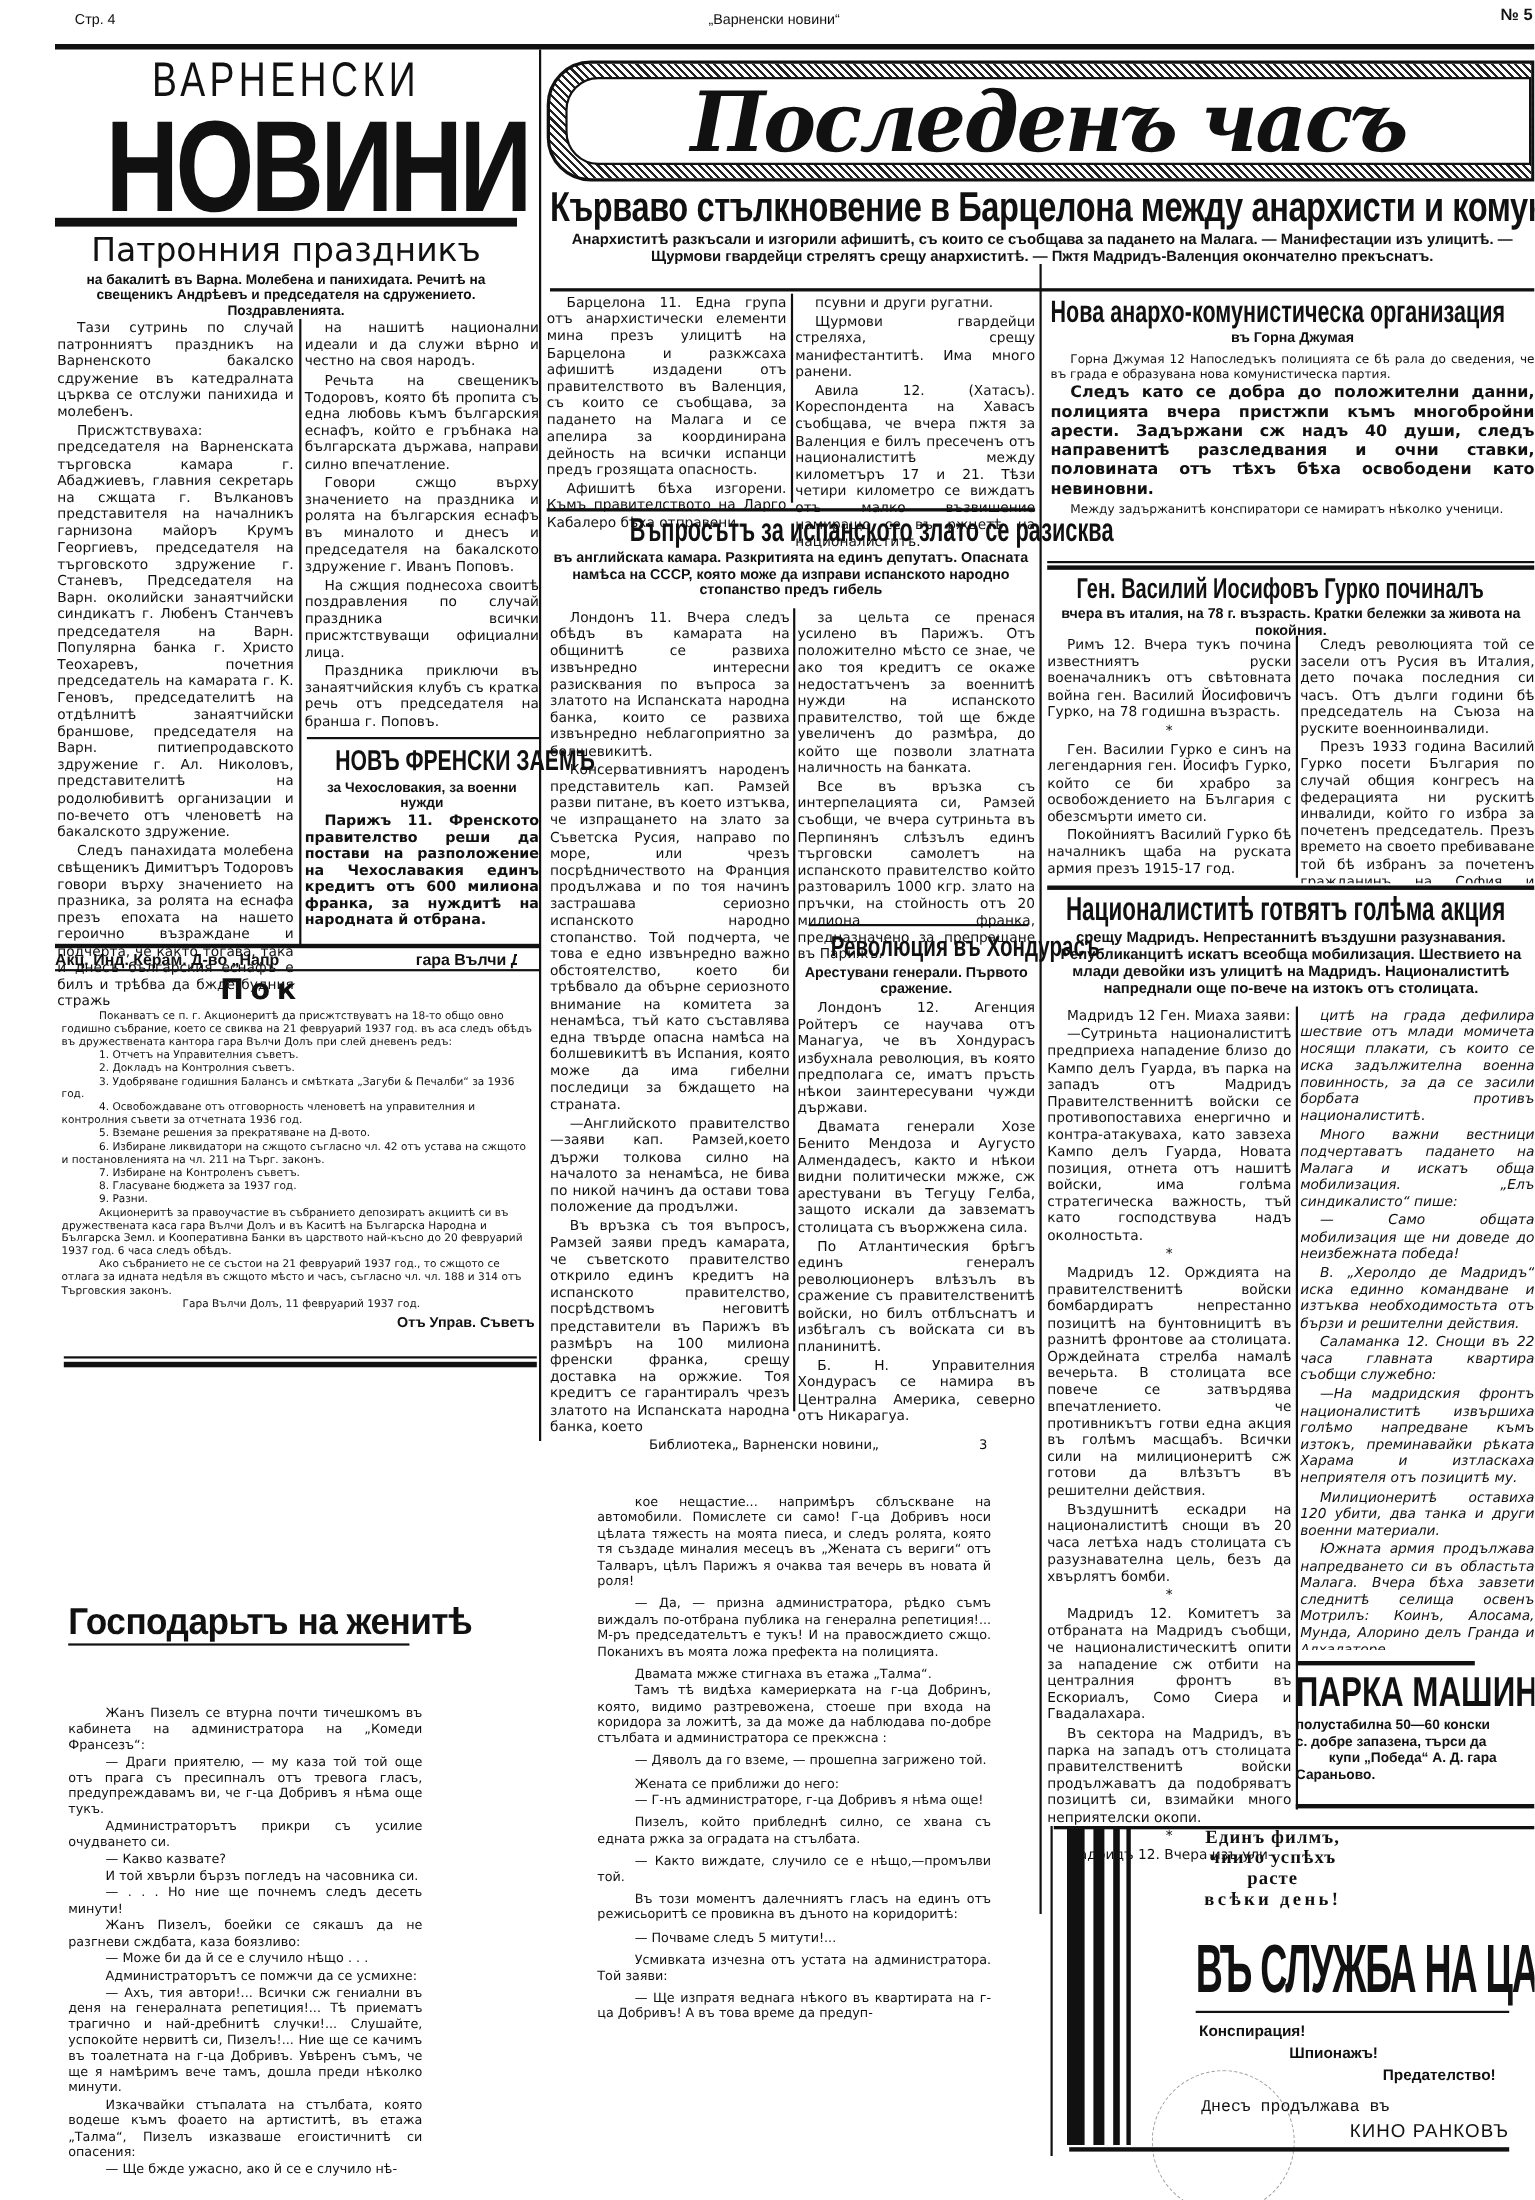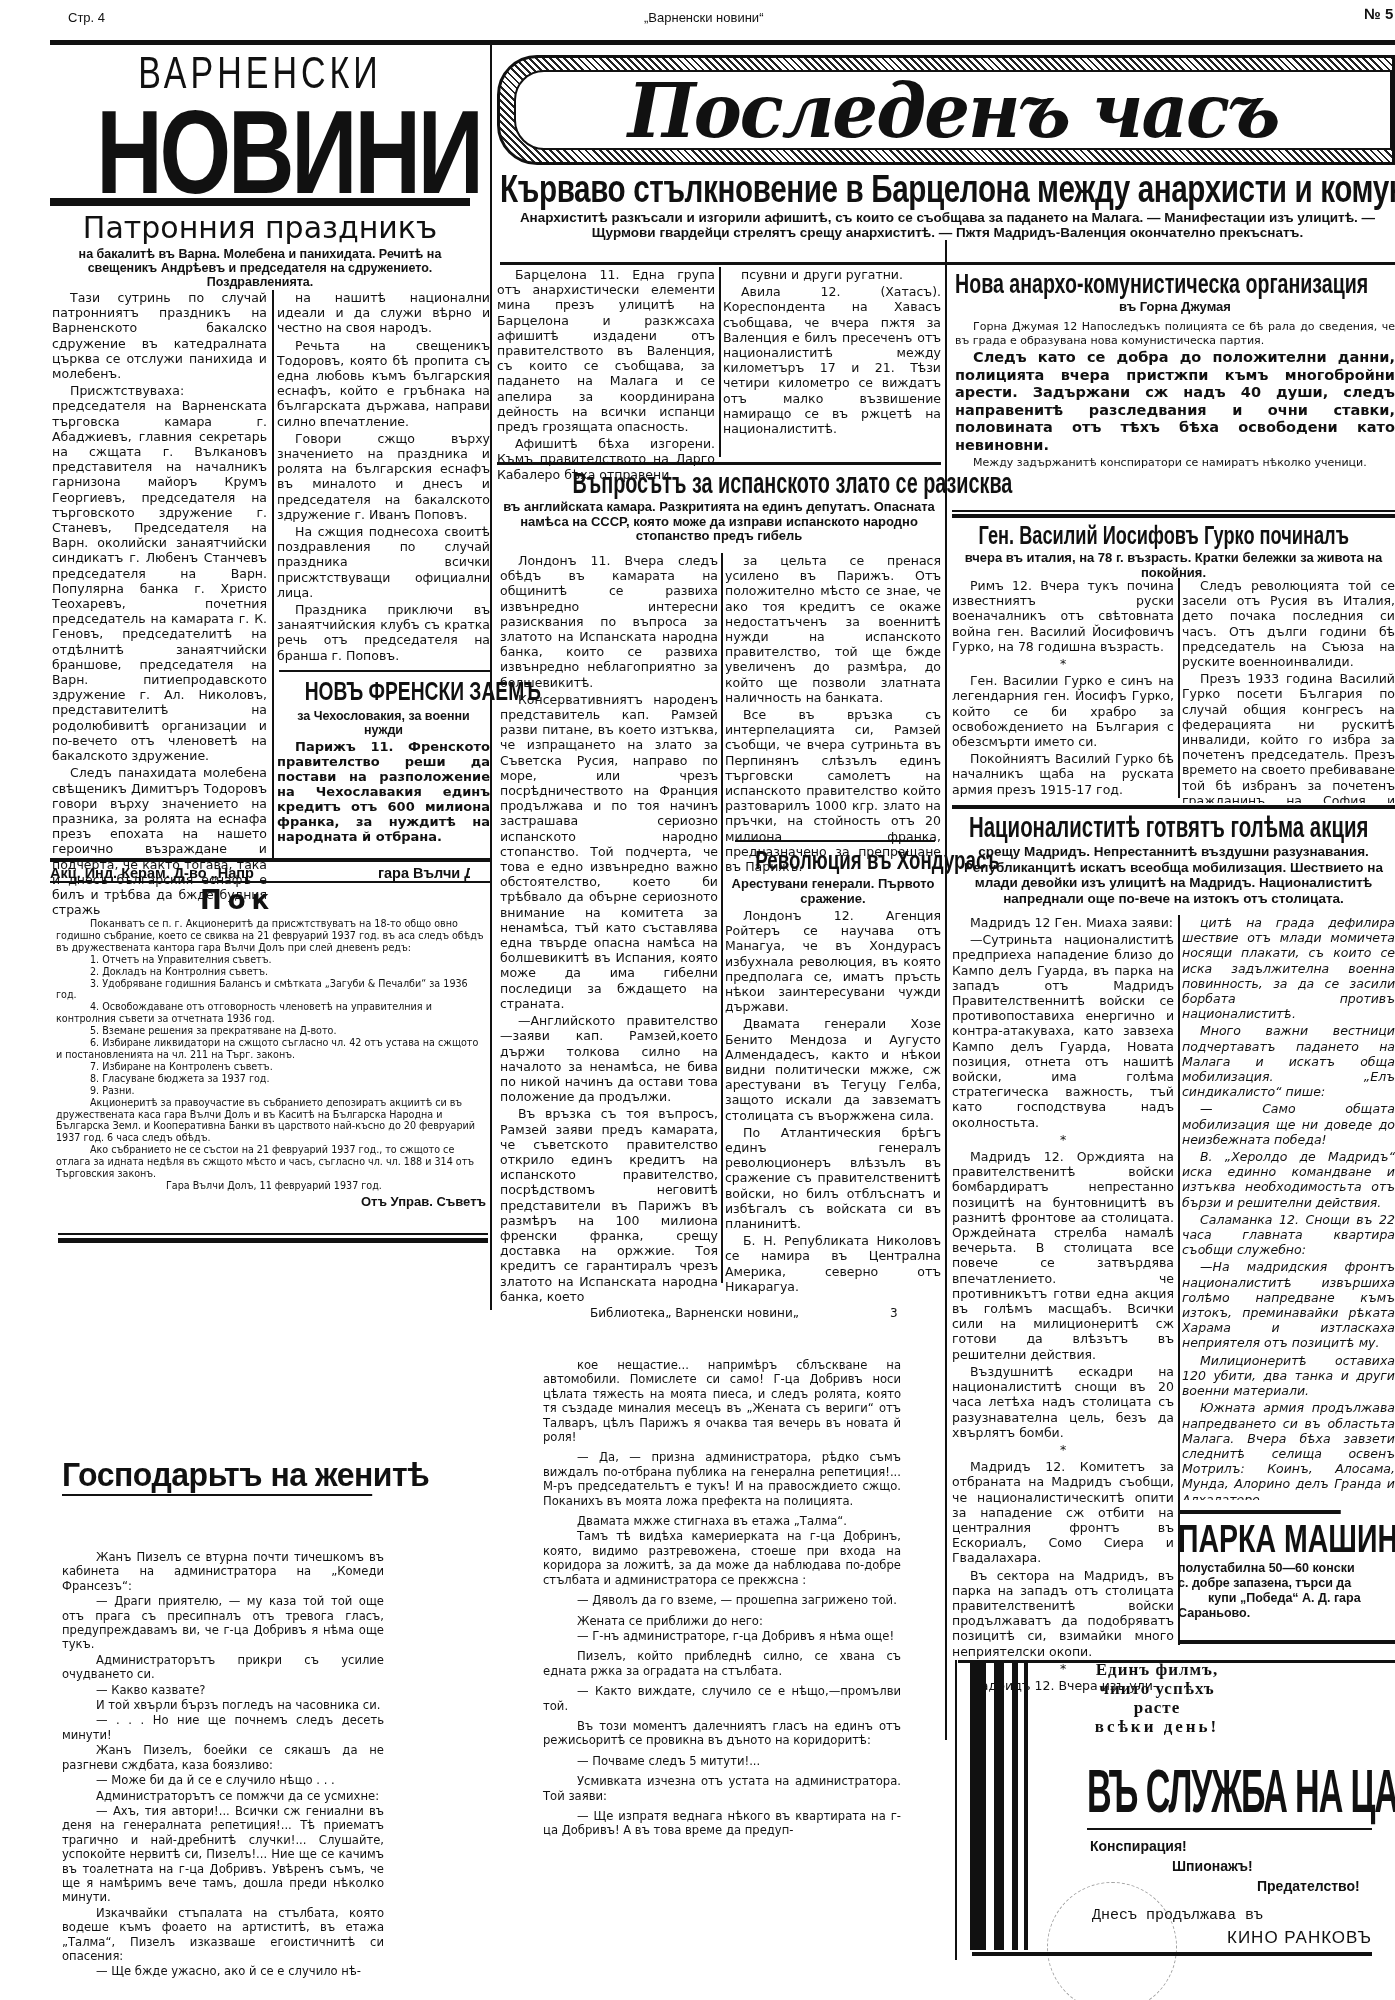--- a/index.html
+++ b/index.html
@@ -147,20 +147,21 @@
 <div class="hr" style="left:58px; top:1233px; width:430px; height:1.5px;"></div>
 <div class="hr" style="left:58px; top:1238px; width:430px; height:5px;"></div>
 
 <div class="col" style="left:497px; top:267px; width:218px;">
   <p>Барцелона 11. Една група отъ анархистически елементи мина презъ улицитѣ на Барцелона и разкжсаха афишитѣ издадени отъ правителството въ Валенция, съ които се съобщава, за падането на Малага и се апелира за координирана дейность на всички испанци предъ грозящата опасность.</p>
   <p>Афишитѣ бѣха изгорени. Къмъ правителството на Ларго Кабалеро бѣха отправени</p>
 </div>
 <div class="vrule" style="left:719px; top:267px; height:190px; width:1.5px;"></div>
 <div class="col" style="left:723px; top:267px; width:218px;">
   <p>псувни и други ругатни.</p>
+  <p>Щурмови гвардейци стреляха, срещу манифестантитѣ. Има много ранени.</p>
   <p>Авила 12. (Хатасъ). Кореспондента на Хавасъ съобщава, че вчера пжтя за Валенция е билъ пресеченъ отъ националиститѣ между километъръ 17 и 21. Тѣзи четири километро се виждатъ отъ малко възвишение намиращо се въ ржцетѣ на националиститѣ.</p>
 </div>
 
 <div class="hr" style="left:497px; top:462px; width:444px; height:3px;"></div>
 <div class="abs" style="left:497px; top:466px; width:444px;">
   <div class="heading-sans condensed" style="font-size:30px; transform:scaleX(0.66);">Въпросътъ за испанското злато се разисква</div>
   <div class="subhead" style="font-size:13px; line-height:14.5px;">въ английската камара. Разкритията на единъ депутатъ. Опасната намѣса на СССР, която може да изправи испанското народно стопанство предъ гибель</div>
 </div>
 <div class="col" style="left:500px; top:553px; width:218px;">
   <p>Лондонъ 11. Вчера следъ обѣдъ въ камарата на общинитѣ се развиха извънредно интересни разисквания по въпроса за златото на Испанската народна банка, които се развиха извънредно неблагоприятно за болшевикитѣ.</p>
@@ -175,21 +176,21 @@
 </div>
 
 <div class="hr" style="left:735px; top:840px; width:200px; height:2px;"></div>
 <div class="abs" style="left:725px; top:845px; width:216px;">
   <div class="heading-sans condensed" style="font-size:26px; transform:scaleX(0.72);">Революция въ Хондурасъ</div>
   <div class="subhead" style="font-size:13px; line-height:15px;">Арестувани генерали. Първото сражение.</div>
   <div class="col" style="position:relative; margin-top:2px;">
     <p>Лондонъ 12. Агенция Ройтеръ се научава отъ Манагуа, че въ Хондурасъ избухнала революция, въ която предполага се, иматъ пръсть нѣкои заинтересувани чужди държави.</p>
     <p>Двамата генерали Хозе Бенито Мендоза и Аугусто Алмендадесъ, както и нѣкои видни политически мжже, сж арестувани въ Тегуцу Гелба, защото искали да завзематъ столицата съ въоржжена сила.</p>
     <p>По Атлантическия брѣгъ единъ генералъ революционеръ влѣзълъ въ сражение съ правителственитѣ войски, но билъ отблъснатъ и избѣгалъ съ войската си въ планинитѣ.</p>
-    <p>Б. Н. Републиката Николовъ се намира въ Централна Америка, северно отъ Никарагуа.</p>
+    <p>Б. Н. Управителния Хондурасъ се намира въ Централна Америка, северно отъ Никарагуа.</p>
   </div>
 </div>
 
 <div class="abs footer-lib">Библиотека„ Варненски новини„</div>
 <div class="abs footer-num">3</div>
 
 <div class="abs" style="left:955px; top:268px; width:440px;">
   <div class="heading-sans condensed" style="font-size:28px; transform:scaleX(0.7); transform-origin:left; text-align:left;">Нова анархо-комунистическа организация</div>
   <div class="subhead" style="font-size:13px;">въ Горна Джумая</div>
   <div class="col" style="position:relative; margin-top:6px; font-size:11px; line-height:13.5px;">

